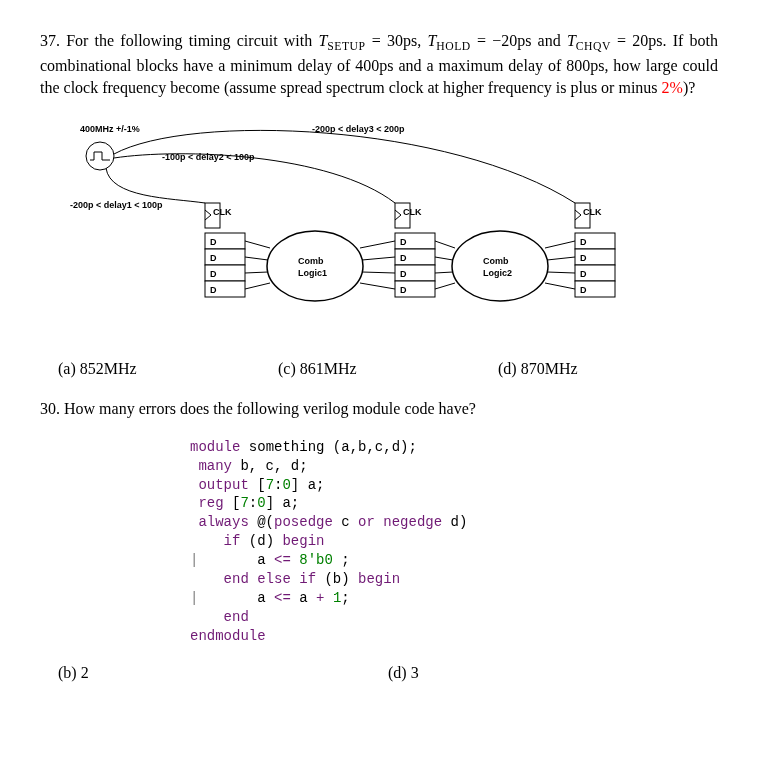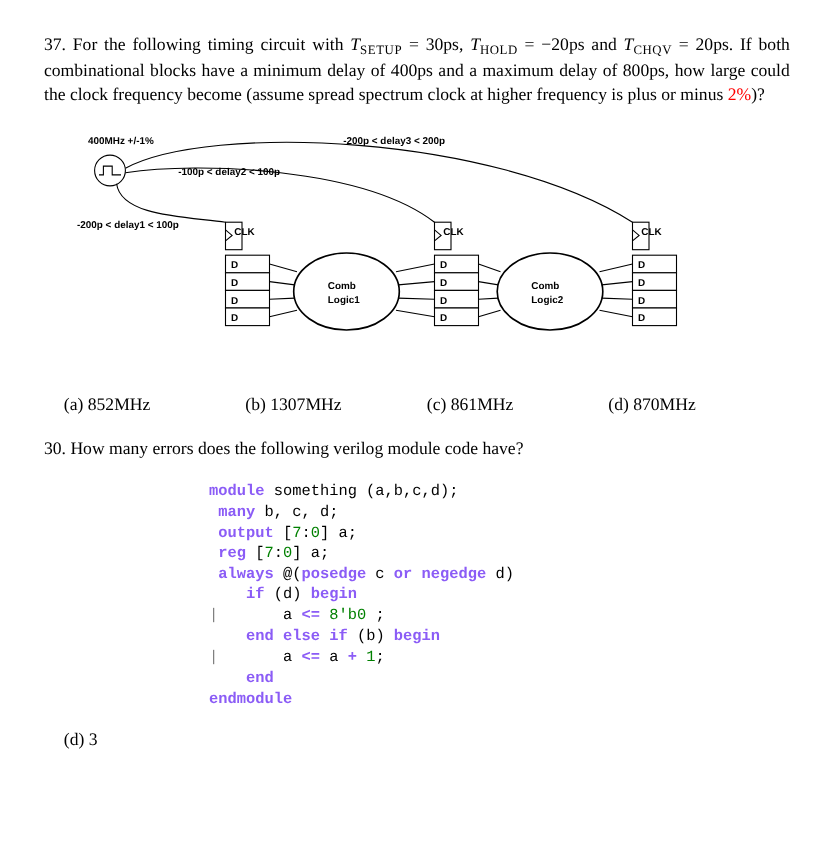--- a/index.html
+++ b/index.html
@@ -18,21 +18,21 @@
     .options { display: flex; justify-content: center; margin: 18px 0 18px 18px; }
     .options > div { flex: 1; }
     .diagram { margin: 20px 10px 14px 30px; position: relative; }
     .code-block {
       font-family: "Courier New", monospace;
       font-size: 14px;
       margin: 18px 0 18px 150px;
       line-height: 1.35;
       white-space: pre;
     }
-    .kw-blue { color: #8b5cf6; font-weight: bold; }
+    .kw-blue { color: #701a75; font-weight: normal; }
     .kw-num { color: #008000; }
     .kw-gray { color: #808080; }
     .diag-text { font-family: Arial, sans-serif; font-size: 9px; font-weight: bold; }
     .reg-box { fill: #fff; stroke: #000; stroke-width: 1; }
     .comb-box { fill: #fff; stroke: #000; stroke-width: 1.5; }
     .wire { stroke: #000; stroke-width: 1; fill: none; }
     p.qpara { margin: 0; line-height: 1.35; text-align: justify; }
   </style>
 </head>
 <body>
@@ -127,21 +127,20 @@
         <rect x="505" y="147" width="40" height="16" class="reg-box"></rect>
           <text x="510" y="159" class="diag-text">D</text>
         <rect x="505" y="163" width="40" height="16" class="reg-box"></rect>
           <text x="510" y="175" class="diag-text">D</text>
       </g>
     </svg>
   </div>
 
   <div class="options">
     <div><span>(a)</span> <span>852MHz</span></div>
-    <div><span>(b)</span> <span>1307MHz</span></div>
     <div><span>(c)</span> <span>861MHz</span></div>
     <div><span>(d)</span> <span>870MHz</span></div>
   </div>
 </div>
 
 <div class="question-block">
   <p class="qpara">
     <span>30.</span>
     <span>How many errors does the following verilog module code have?</span>
   </p>
@@ -152,15 +151,16 @@
 <span class="kw-blue"> reg</span><span> [</span><span class="kw-num">7</span><span>:</span><span class="kw-num">0</span><span>] a;</span>
 <span class="kw-blue"> always</span><span> @(</span><span class="kw-blue">posedge</span><span> c </span><span class="kw-blue">or</span><span> </span><span class="kw-blue">negedge</span><span> d)</span>
 <span class="kw-blue">    if</span><span> (d) </span><span class="kw-blue">begin</span>
 <span class="kw-gray">|</span><span>       a </span><span class="kw-blue">&lt;=</span><span> </span><span class="kw-num">8'b0</span><span> ;</span>
 <span class="kw-blue">    end</span><span> </span><span class="kw-blue">else</span><span> </span><span class="kw-blue">if</span><span> (b) </span><span class="kw-blue">begin</span>
 <span class="kw-gray">|</span><span>       a </span><span class="kw-blue">&lt;=</span><span> a </span><span class="kw-blue">+</span><span> </span><span class="kw-num">1</span><span>;</span>
 <span class="kw-blue">    end</span>
 <span class="kw-blue">endmodule</span></div>
 
   <div class="options">
+    <div><span>(b)</span> <span>2</span></div>
     <div><span>(d)</span> <span>3</span></div>
   </div>
 </div>
 
 </body></html>

